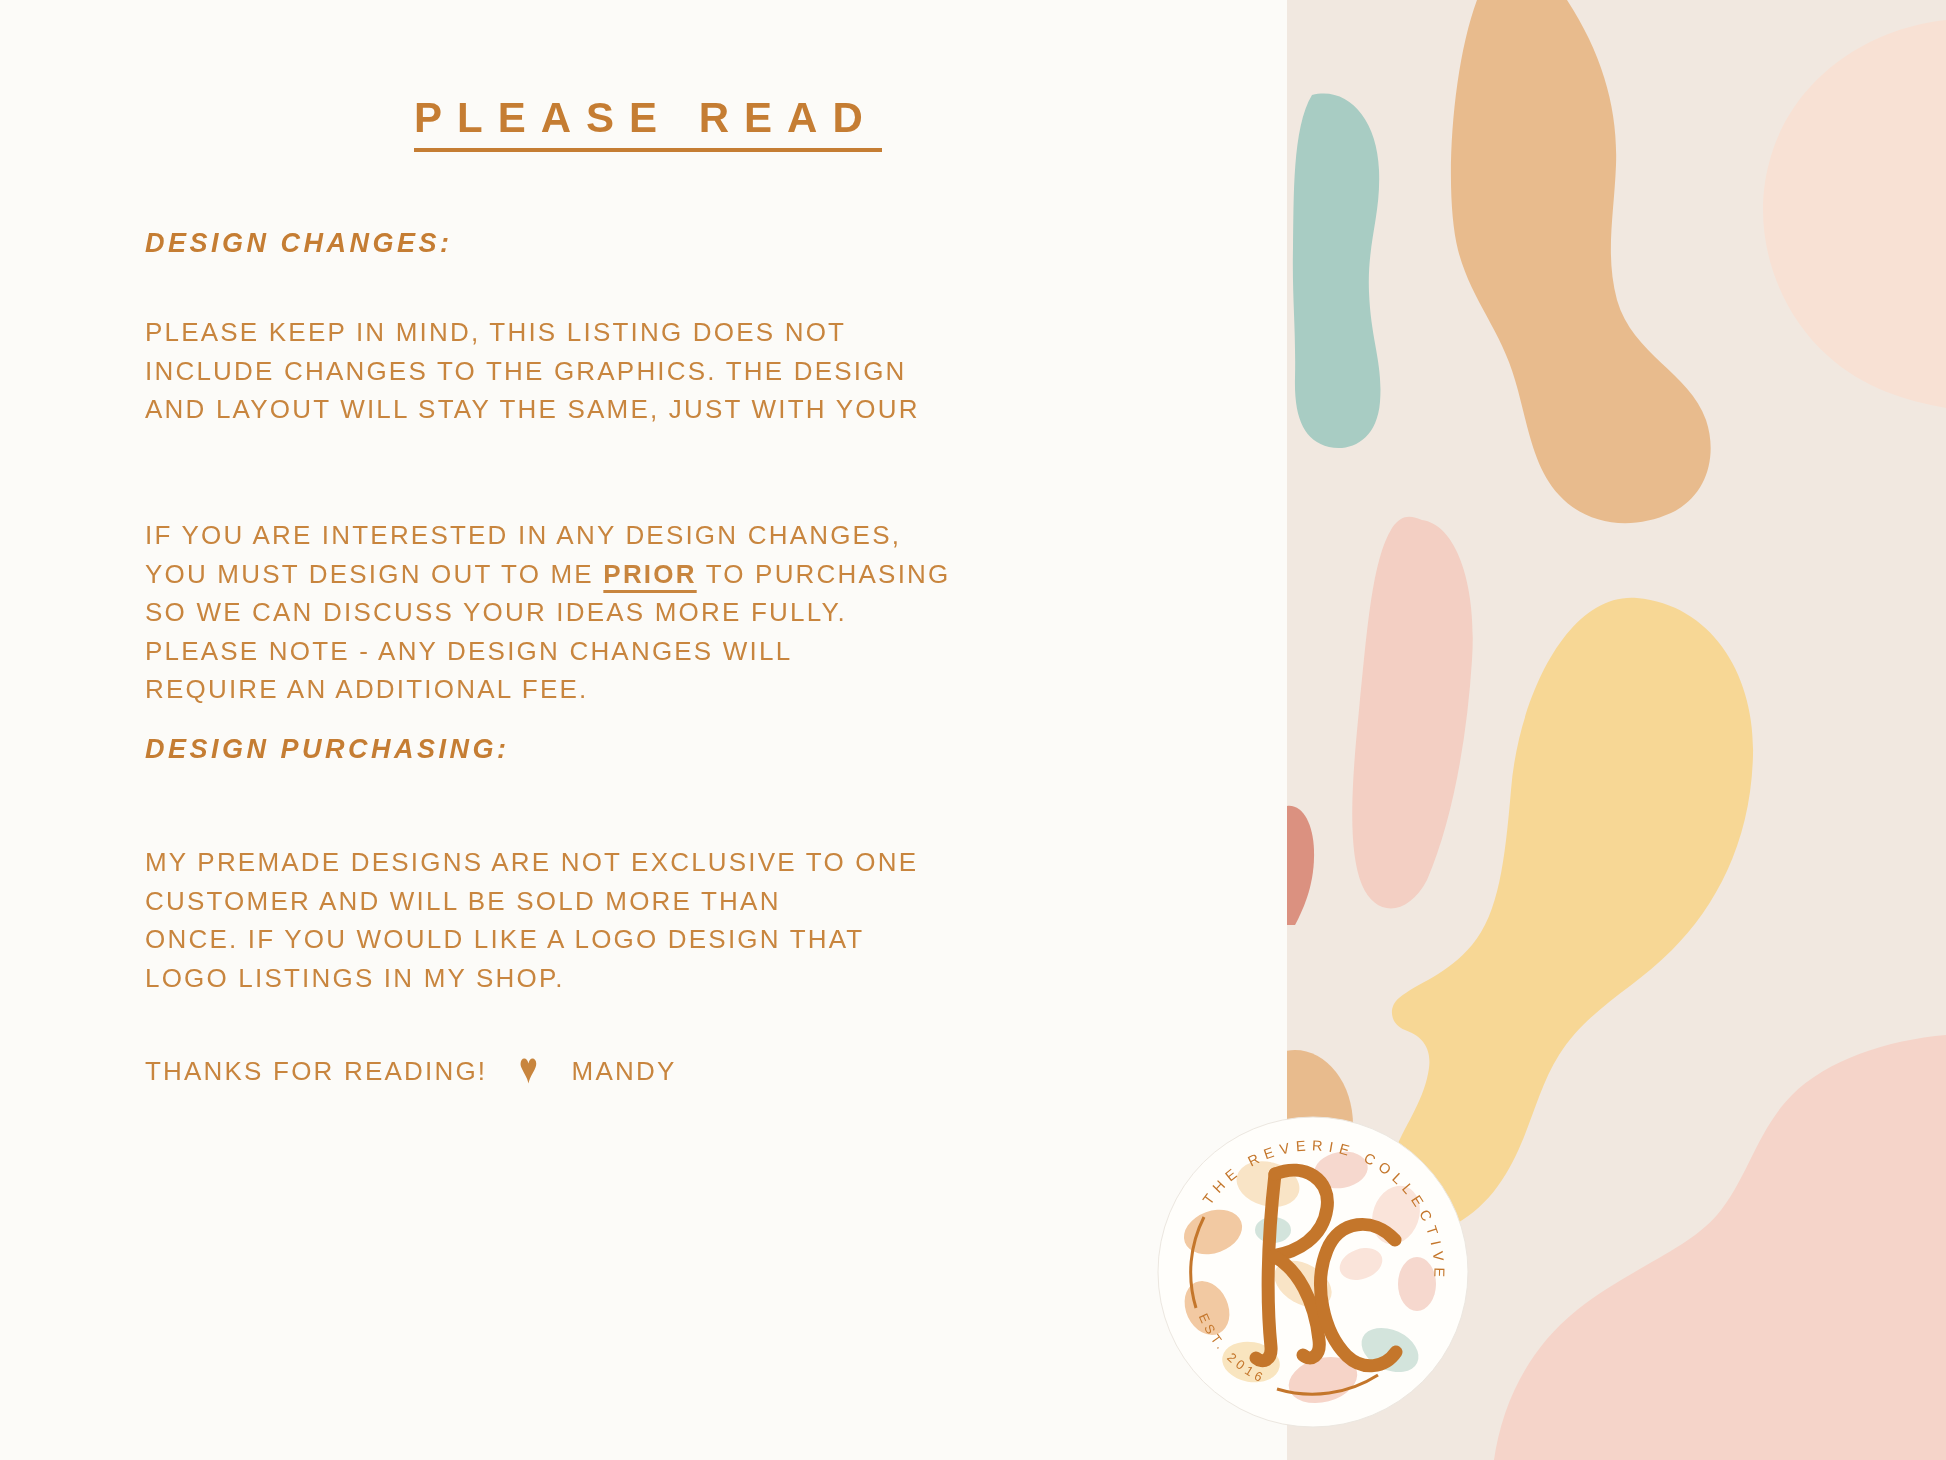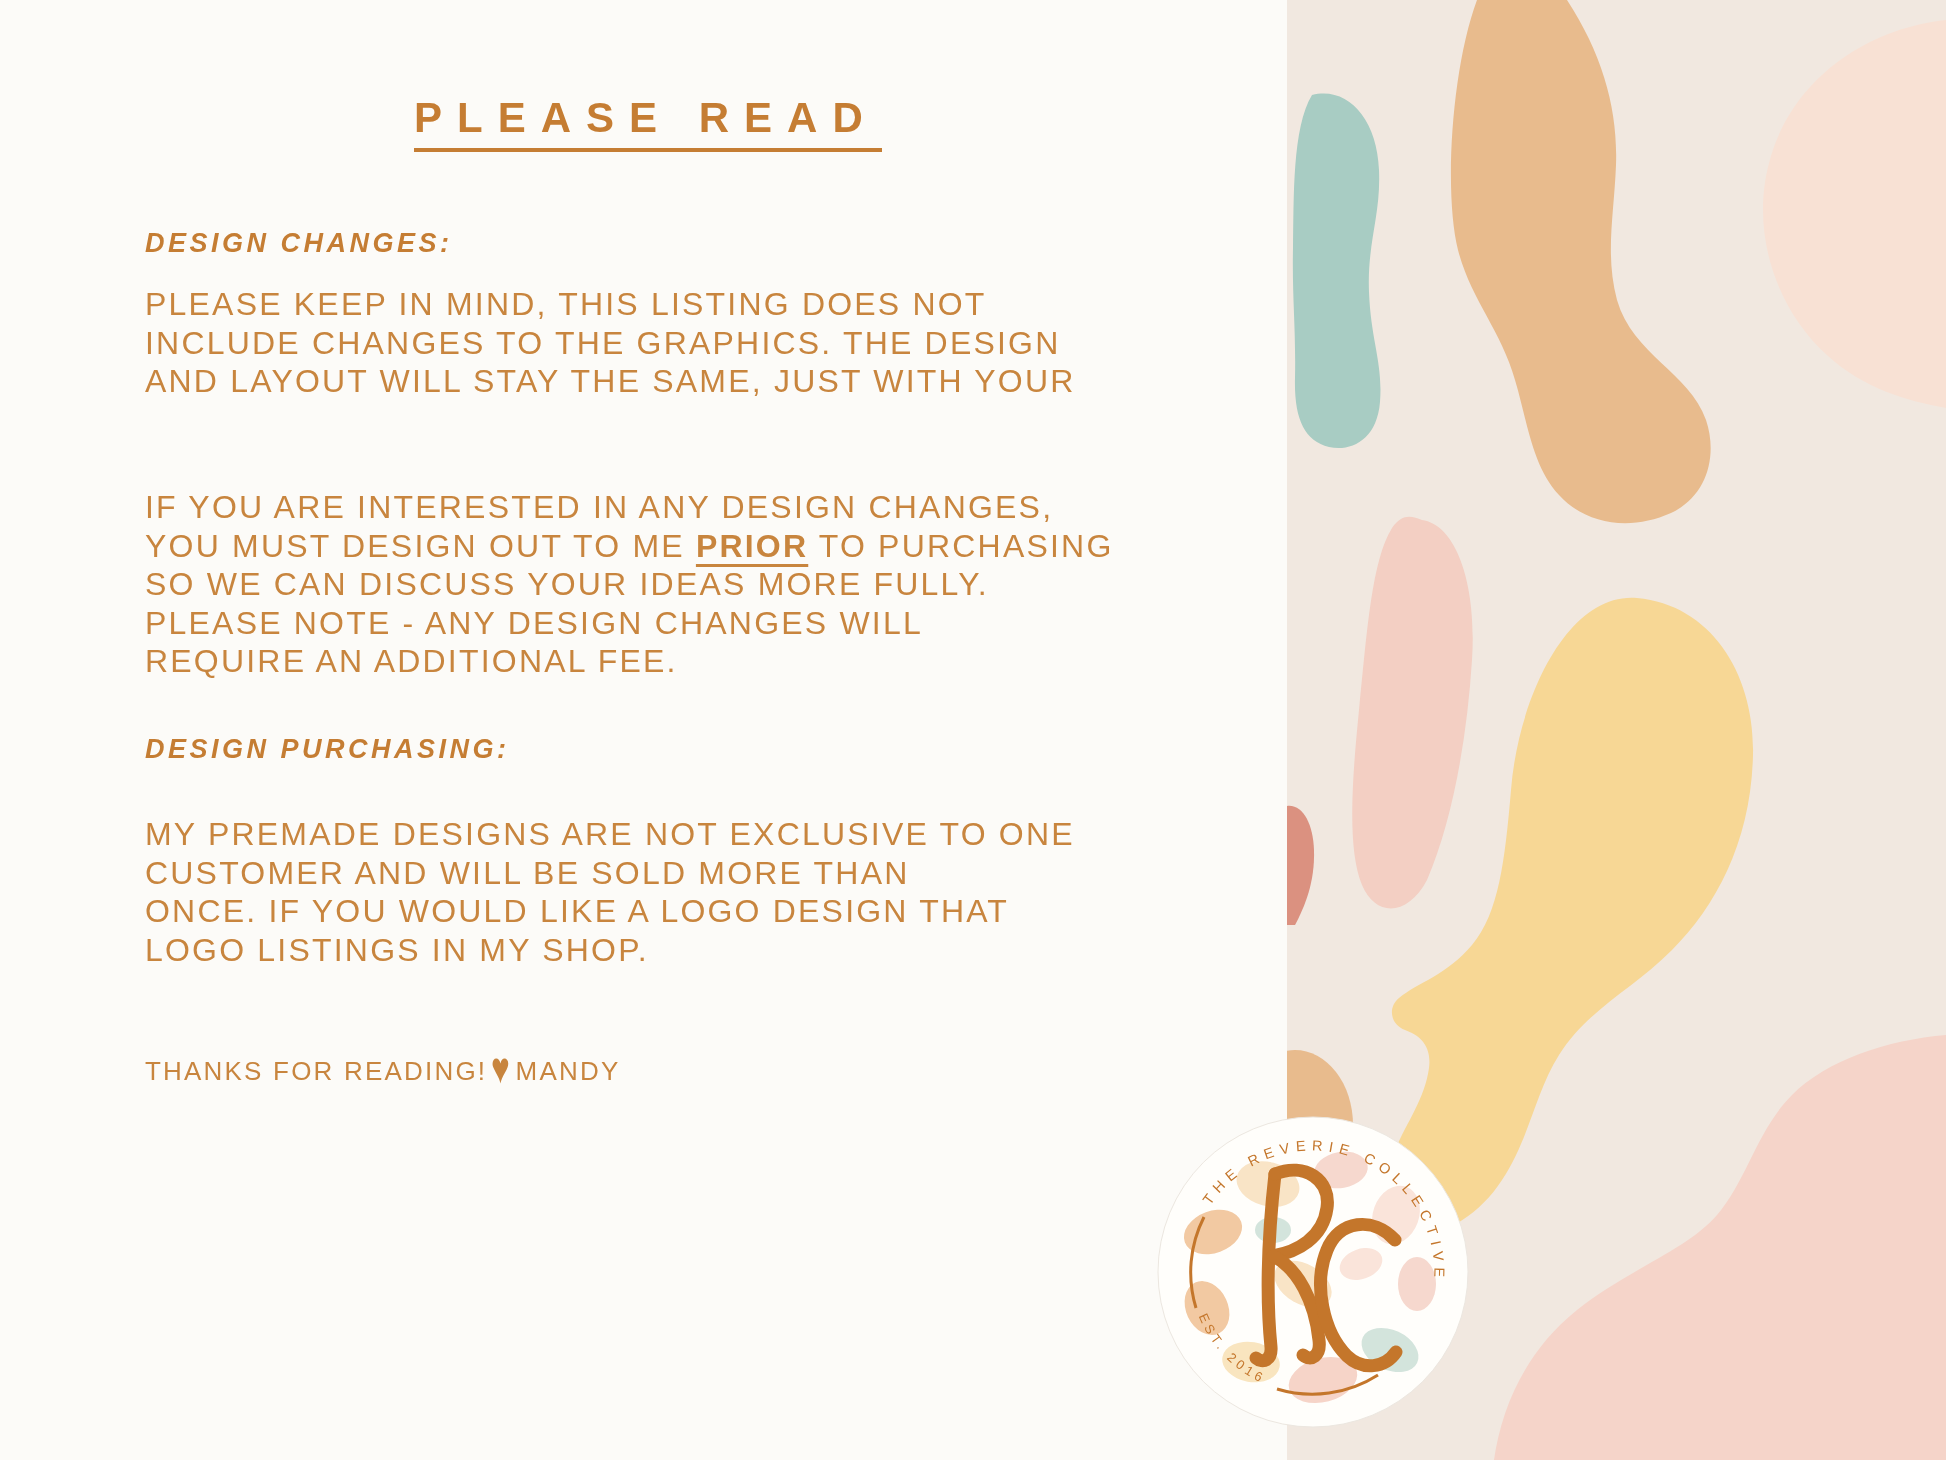--- a/index.html
+++ b/index.html
@@ -17,35 +17,36 @@
     margin-left:24px;
   }
   .heading{
     position:absolute;left:145px;
     font-size:27px;font-weight:700;letter-spacing:3.5px;line-height:30px;
     color:var(--orange_heading,#C57D33);
     font-style:italic;
   }
   .para{
     position:absolute;left:145px;
-    font-size:32px;font-weight:400;letter-spacing:2.2px;line-height:38.5px;
+    font-size:26px;font-weight:400;letter-spacing:2.2px;line-height:38.5px;
     color:var(--orange_body,#C8853E);
     white-space:nowrap;
+    margin-top:28px;
   }
   .em-prior{
     font-weight:700;
     text-decoration:underline;
     text-decoration-thickness:3px;
     text-underline-offset:7px;
   }
   .footer-line{
     position:absolute;left:145px;top:1052px;
     font-size:26px;letter-spacing:2.2px;line-height:38px;
     color:var(--orange_body,#C8853E);
-    display:flex;align-items:center;gap:0;white-space:nowrap;
+    display:flex;align-items:center;gap:28px;white-space:nowrap;
   }
   .footer-line .heart{
     font-size:44px;line-height:30px;
     transform:scaleX(.72) translateY(-3px);
     color:var(--orange_body,#C8853E);
   }
   .panel{
     position:absolute;left:1287px;top:0;width:659px;height:1460px;
     background:var(--panel_bg,#F1E8E0);
   }

